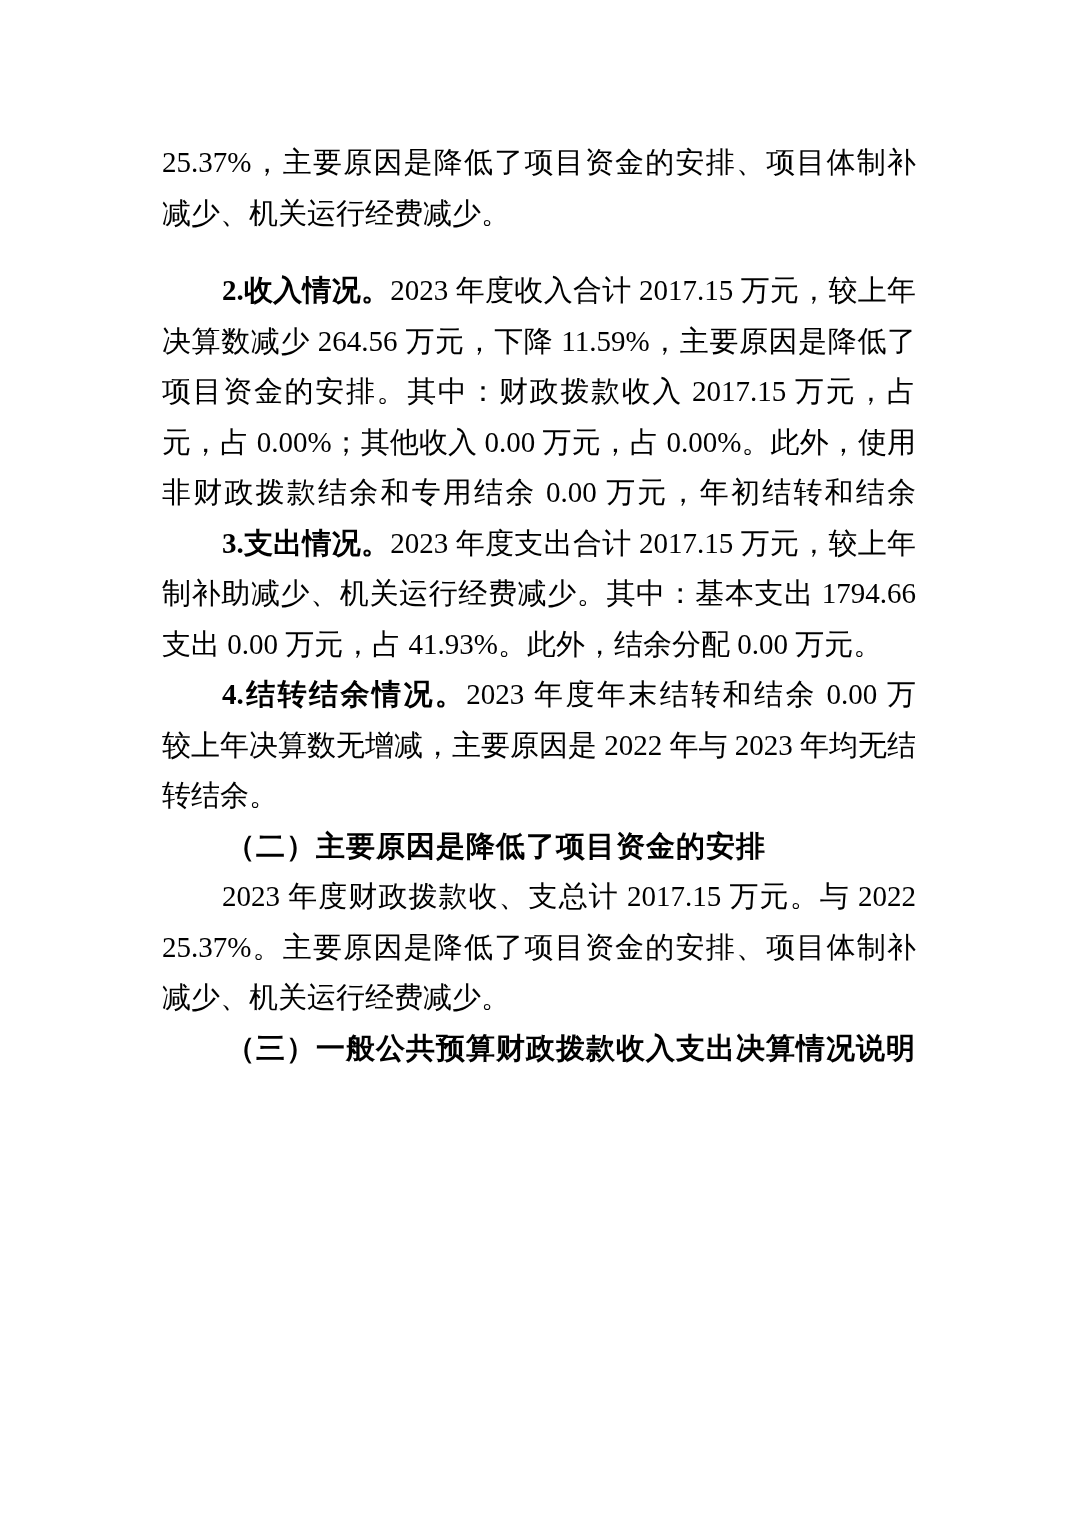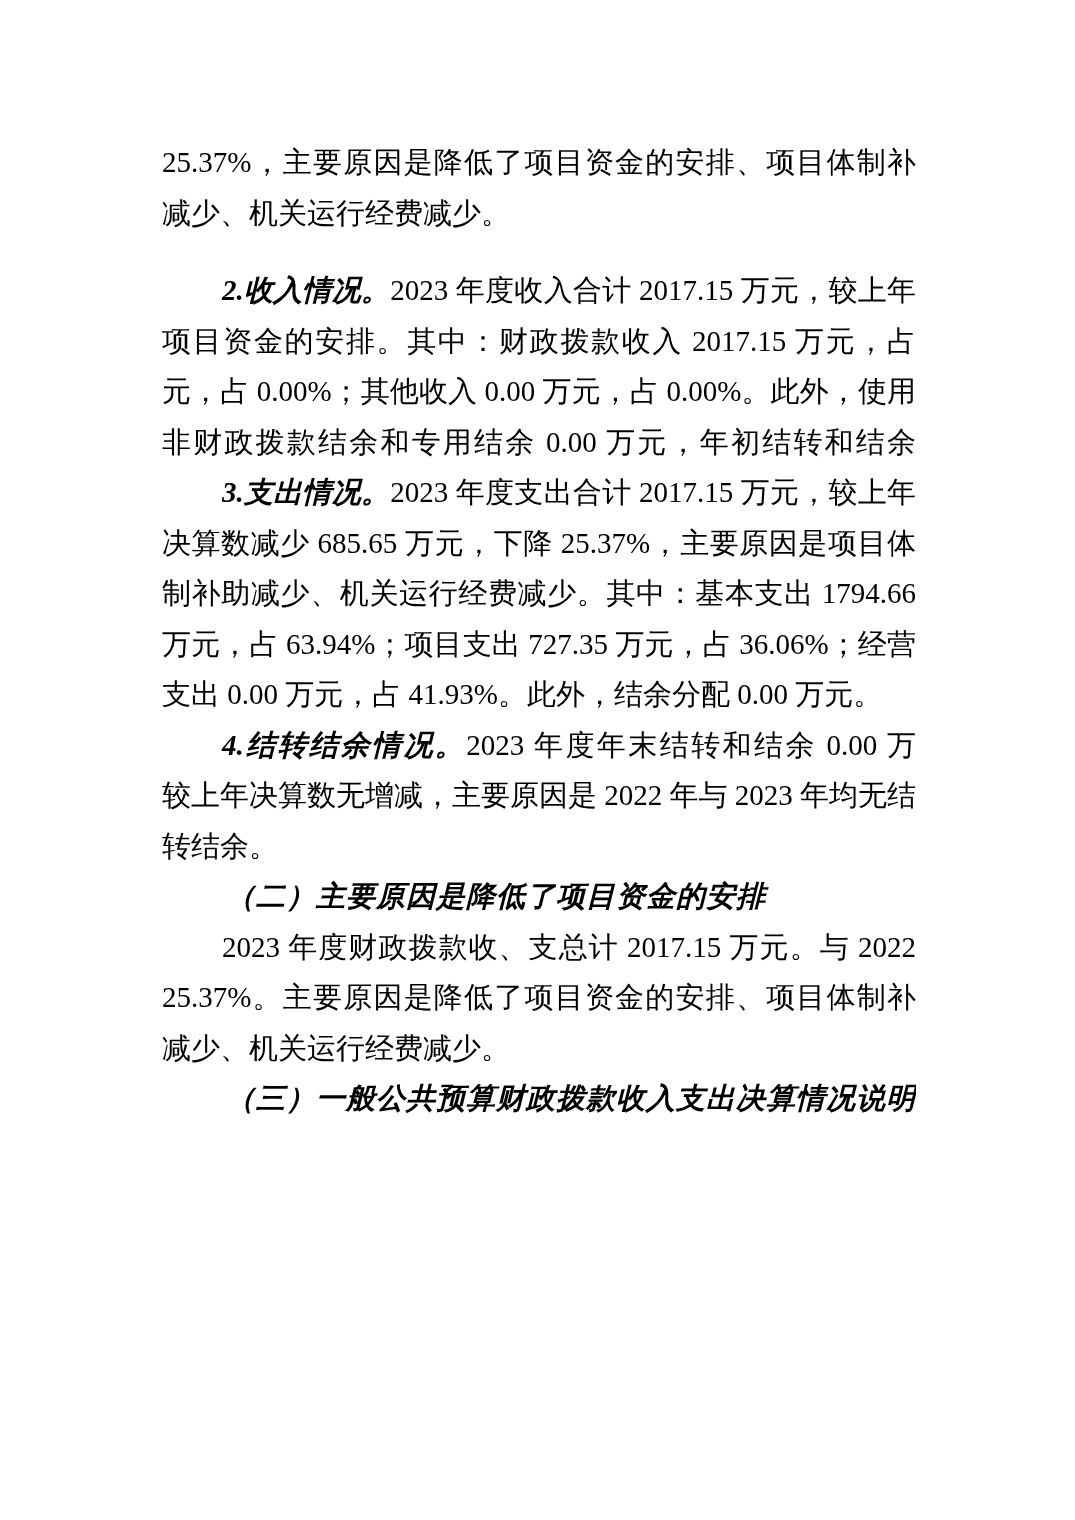--- a/index.html
+++ b/index.html
@@ -38,42 +38,41 @@
   }
   .line.ind {
     padding-left: 60px;
   }
   .block.heading .line {
     font-weight: bold;
     padding-left: 64px;
     letter-spacing: 1px;
   }
   .seg { white-space: pre-wrap; }
-  .seg.bold { font-weight: bold; font-style: italic; }
+  .seg.bold { font-weight: bold; }
 </style>
 </head>
 <body>
 
 <div class="page">
   <div class="text-block">
       <div class="block paragraph">
         <div class="line just"><span class="seg">25.37%，主要原因是降低了项目资金的安排、项目体制补助</span></div>
         <div class="line"><span class="seg">减少、机关运行经费减少。</span></div>
       </div>
       <div class="block paragraph" style="margin-top: 27px;">
         <div class="line just ind"><span class="seg bold">2.收入情况。</span><span class="seg">2023 年度收入合计 2017.15 万元，较上年</span></div>
+        <div class="line just"><span class="seg">决算数减少 264.56 万元，下降 11.59%，主要原因是降低了</span></div>
         <div class="line just"><span class="seg">项目资金的安排。其中：财政拨款收入 2017.15 万元，占</span></div>
         <div class="line just"><span class="seg">元，占 0.00%；其他收入 0.00 万元，占 0.00%。此外，使用</span></div>
         <div class="line just"><span class="seg">非财政拨款结余和专用结余 0.00 万元，年初结转和结余 0.00</span></div>
       </div>
       <div class="block paragraph">
         <div class="line just ind"><span class="seg bold">3.支出情况。</span><span class="seg">2023 年度支出合计 2017.15 万元，较上年</span></div>
-        <div class="line just"><span class="seg">决算数减少 685.65 万元，下降 25.37%，主要原因是项目体</span></div>
         <div class="line just"><span class="seg">制补助减少、机关运行经费减少。其中：基本支出 1794.66</span></div>
-        <div class="line just"><span class="seg">万元，占 63.94%；项目支出 727.35 万元，占 36.06%；经营</span></div>
         <div class="line"><span class="seg">支出 0.00 万元，占 41.93%。此外，结余分配 0.00 万元。</span></div>
       </div>
       <div class="block paragraph">
         <div class="line just ind"><span class="seg bold">4.结转结余情况。</span><span class="seg">2023 年度年末结转和结余 0.00 万元，</span></div>
         <div class="line just"><span class="seg">较上年决算数无增减，主要原因是 2022 年与 2023 年均无结</span></div>
         <div class="line"><span class="seg">转结余。</span></div>
       </div>
       <div class="block heading">
         <div class="line"><span class="seg bold">（二）主要原因是降低了项目资金的安排</span></div>
       </div>

